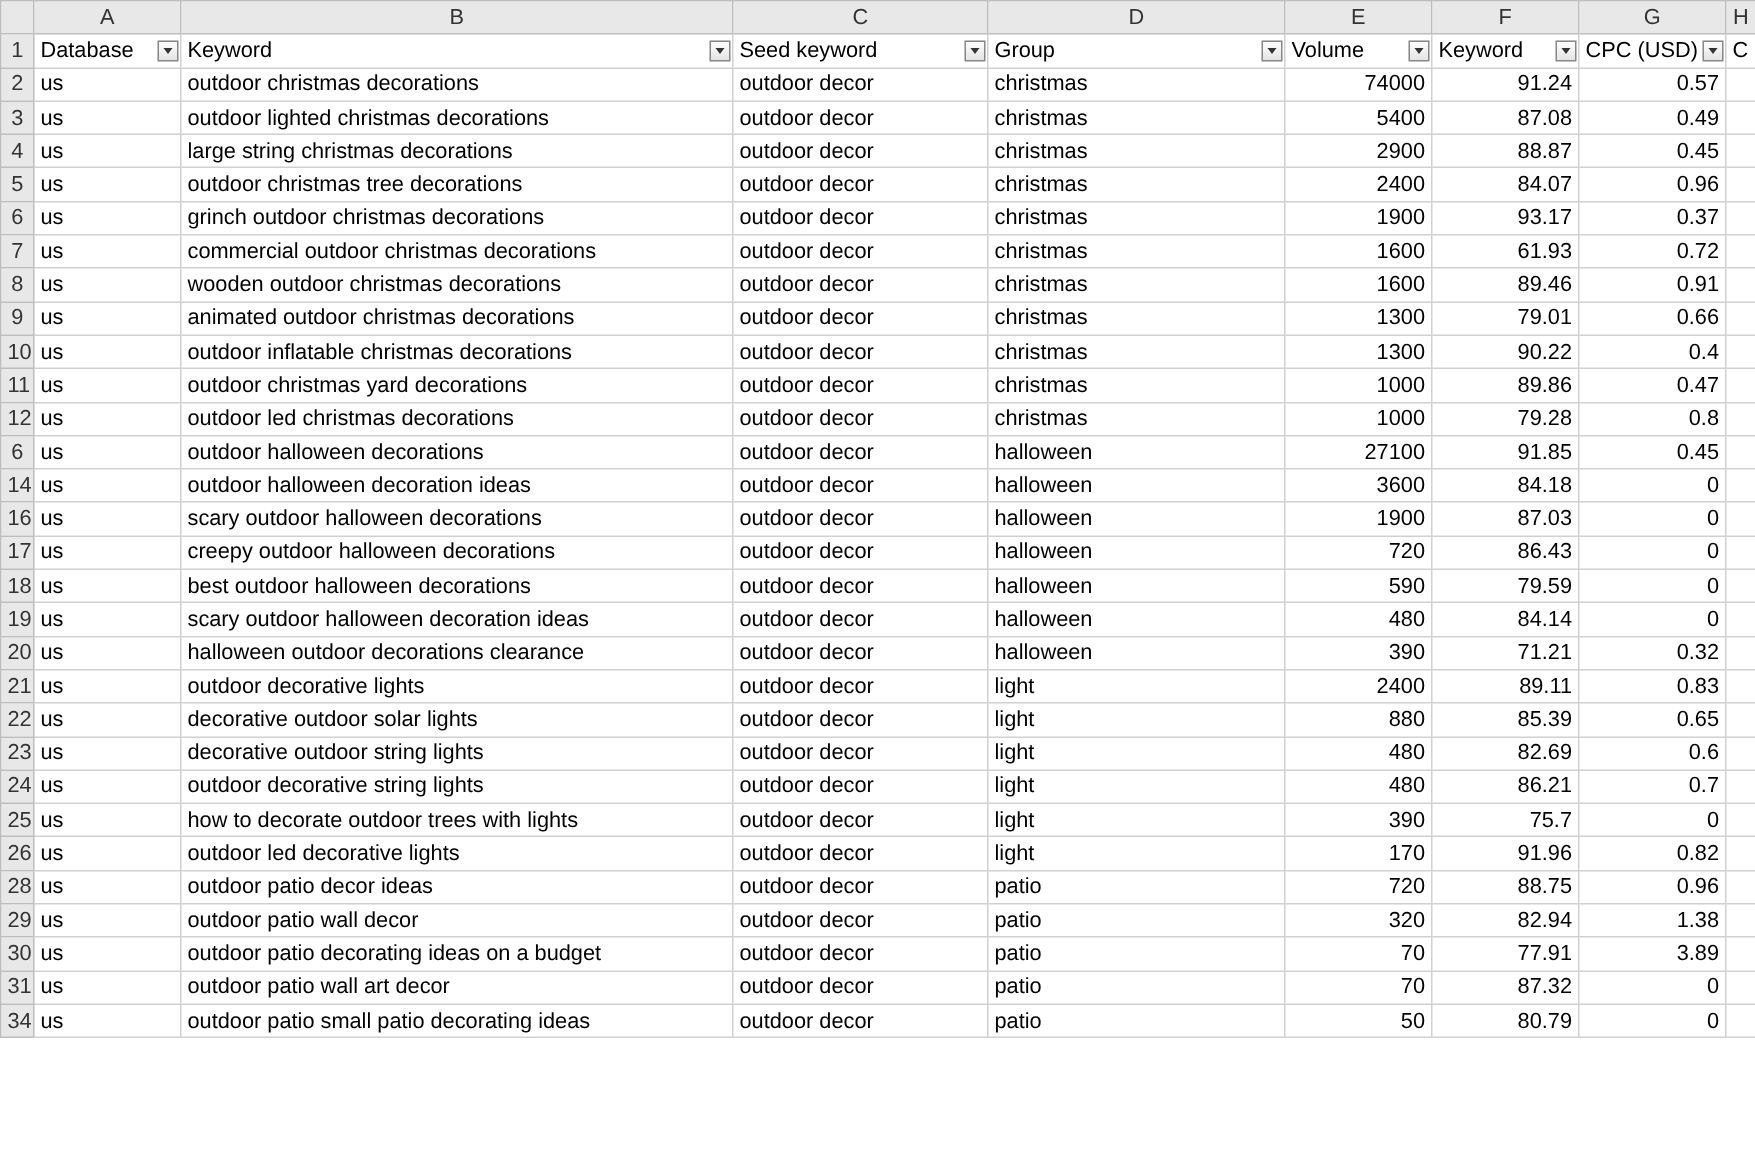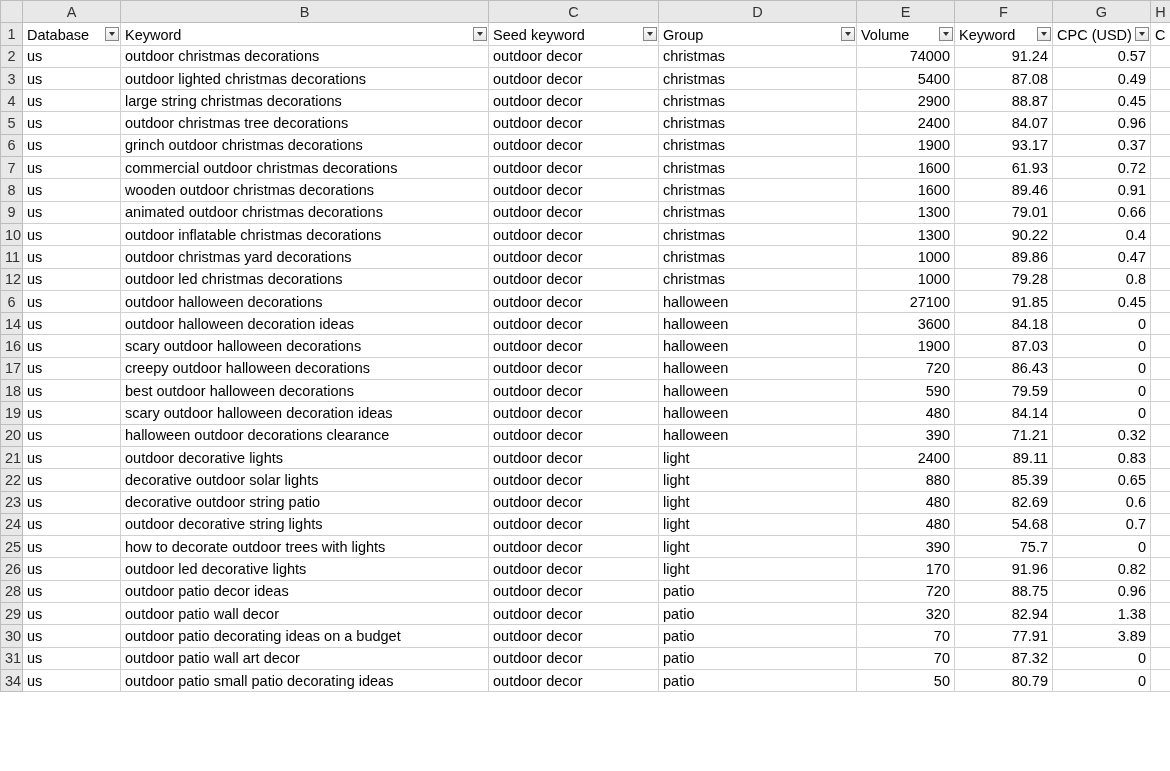--- a/index.html
+++ b/index.html
@@ -366,36 +366,36 @@
           <td class="txt">outdoor decor</td>
           <td class="txt">light</td>
           <td class="num">880</td>
           <td class="num">85.39</td>
           <td class="num">0.65</td>
           <td class="txt"></td>
         </tr>
         <tr>
           <td class="rowhead">23</td>
           <td class="txt">us</td>
-          <td class="txt">decorative outdoor string patio</td>
+          <td class="txt">decorative outdoor string lights</td>
           <td class="txt">outdoor decor</td>
           <td class="txt">light</td>
           <td class="num">480</td>
           <td class="num">82.69</td>
           <td class="num">0.6</td>
           <td class="txt"></td>
         </tr>
         <tr>
           <td class="rowhead">24</td>
           <td class="txt">us</td>
           <td class="txt">outdoor decorative string lights</td>
           <td class="txt">outdoor decor</td>
           <td class="txt">light</td>
           <td class="num">480</td>
-          <td class="num">54.68</td>
+          <td class="num">86.21</td>
           <td class="num">0.7</td>
           <td class="txt"></td>
         </tr>
         <tr>
           <td class="rowhead">25</td>
           <td class="txt">us</td>
           <td class="txt">how to decorate outdoor trees with lights</td>
           <td class="txt">outdoor decor</td>
           <td class="txt">light</td>
           <td class="num">390</td>

